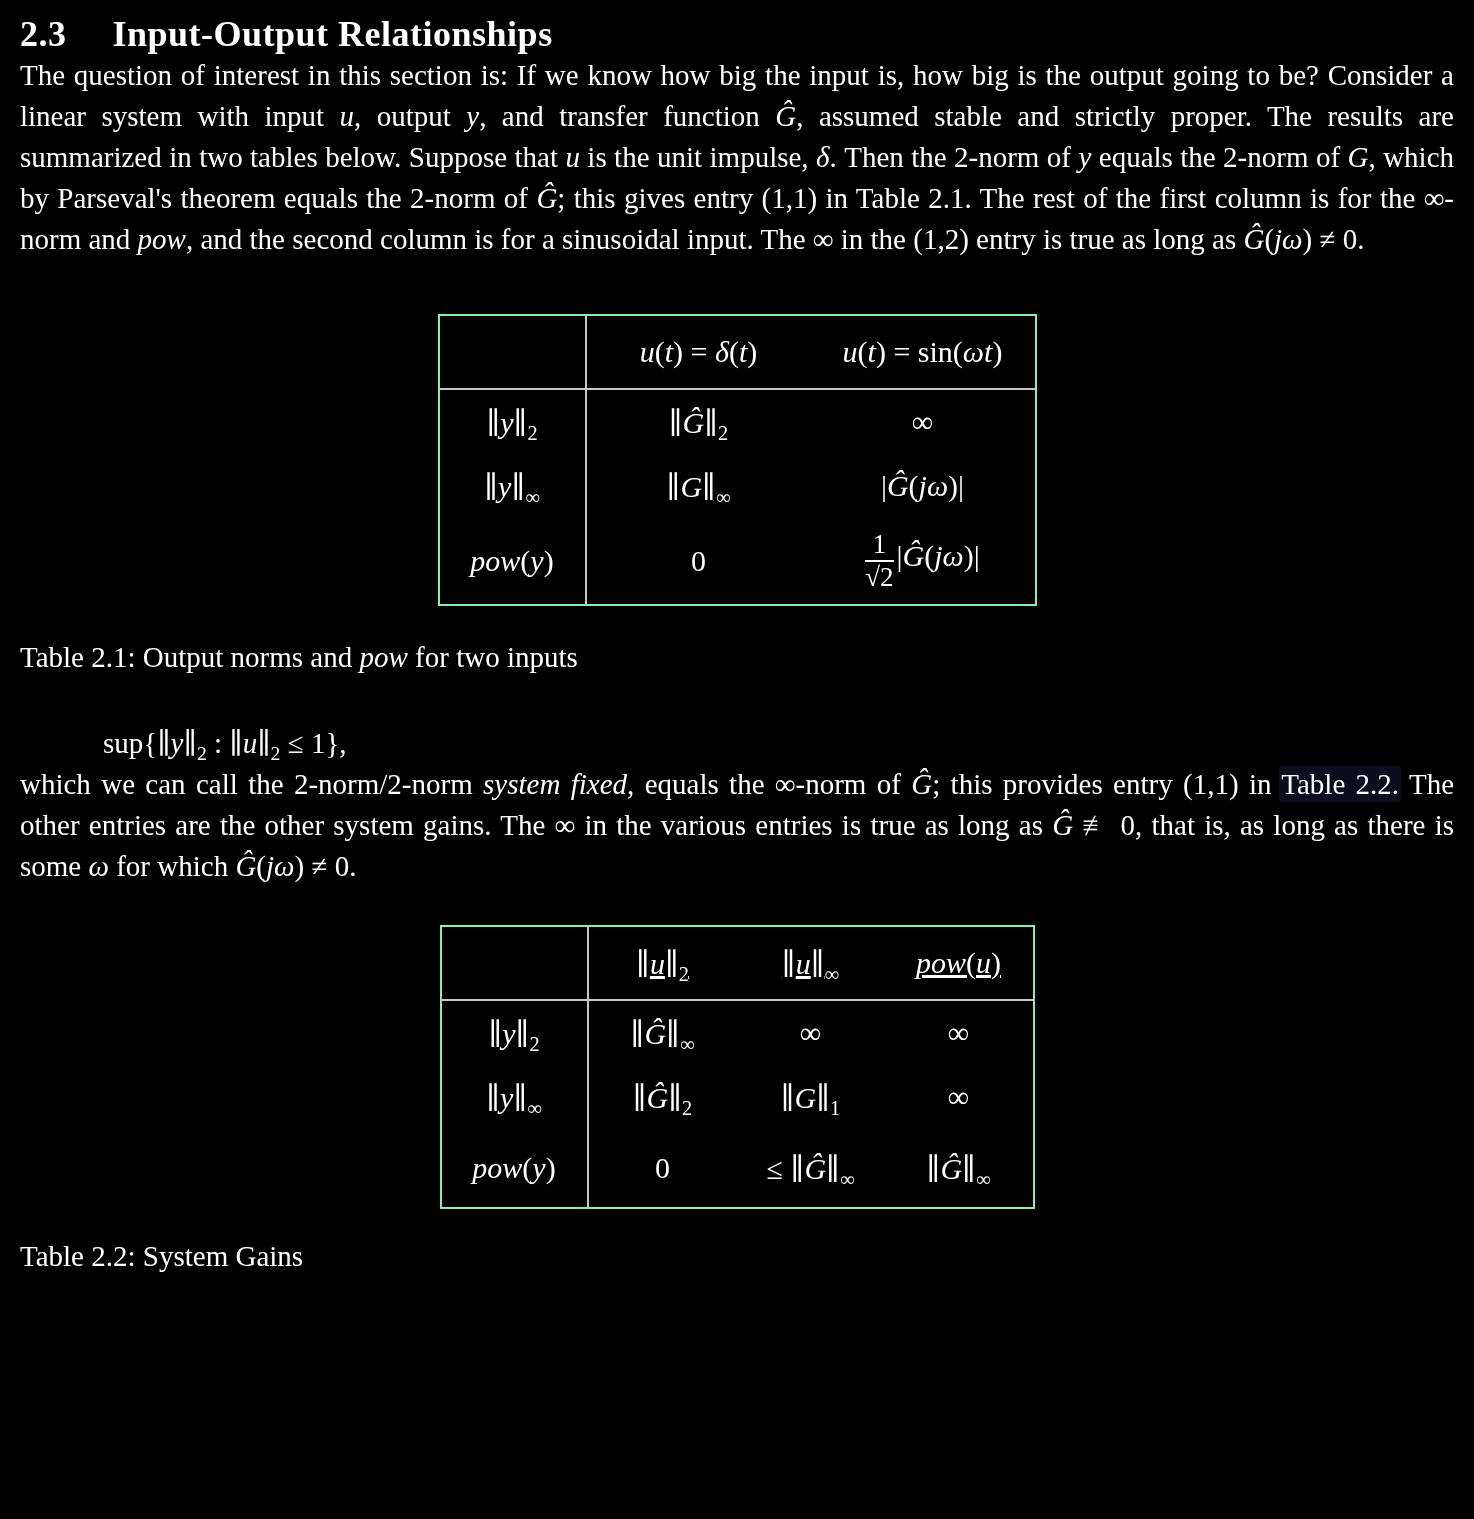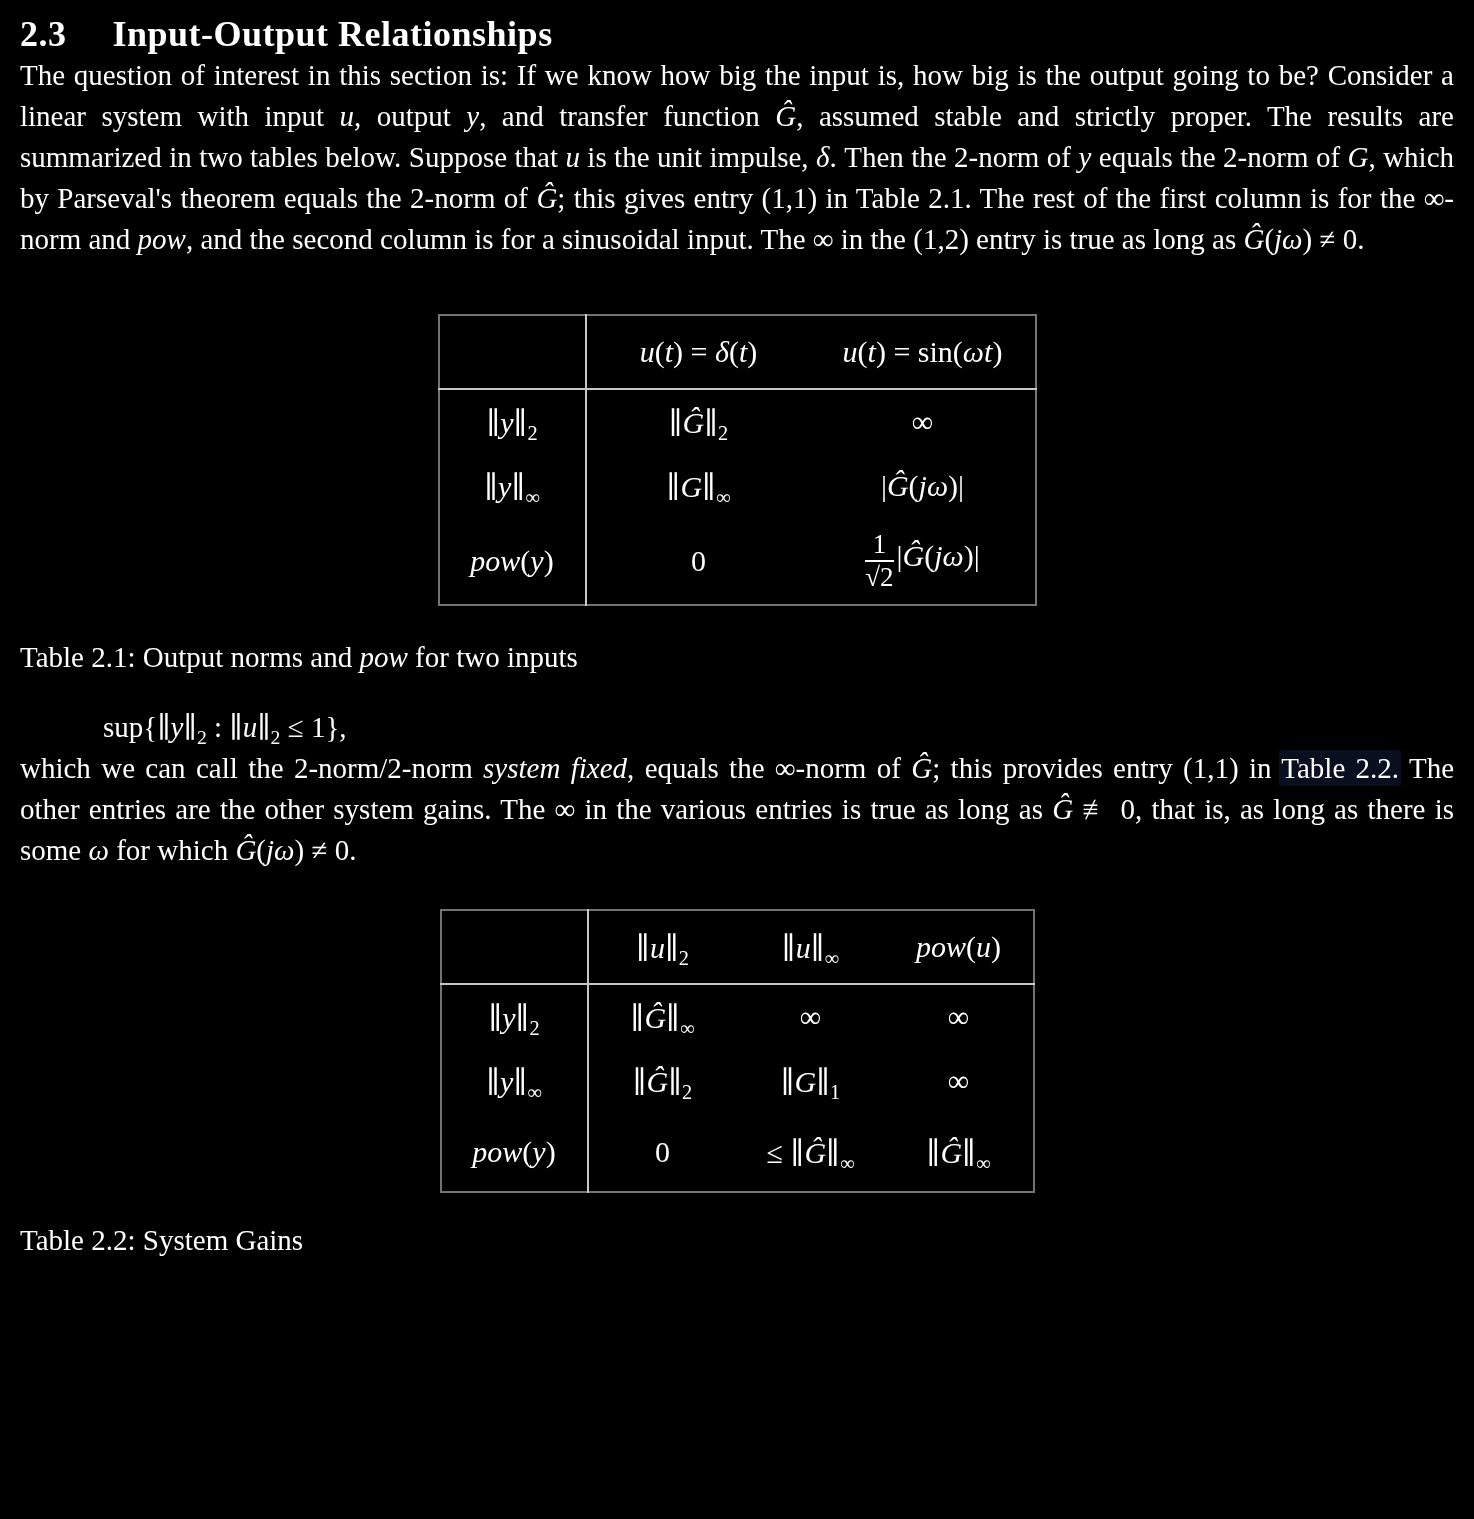--- a/index.html
+++ b/index.html
@@ -37,56 +37,56 @@
     line-height: 41px;
     margin: 0;
   }
   .p1 { margin-top: 37px; }
   .p2 { margin-top: 44px; text-indent: 55px; }
   .p3 { margin-top: 32px; }
   i { font-style: italic; }
   sub { font-size: 68%; line-height: 0; }
 
   .display-math {
-    margin: 32px 0 0 83px;
+    margin: 48px 0 0 83px;
     line-height: 41px;
   }
 
   .link-box {
     background: rgba(60, 95, 190, 0.16);
     box-shadow: 0 0 0 2px rgba(60, 95, 190, 0.16);
     border-radius: 1px;
   }
 
   
   .table-block { margin-top: 54px; }
   .table-block.second { margin-top: 38px; }
   table.math-table {
     border-collapse: collapse;
     margin: 0 auto;
-    border: 2px solid #737373;
+    border: 2px solid #86efac;
     font-size: 30px;
   }
   table.math-table th, table.math-table td {
     font-weight: normal;
     text-align: center;
     padding: 0 14px;
   }
   table.math-table th { height: 72px; }
   table.math-table td { height: 64px; }
   td.row-label, th.corner {
     border-right: 2px solid #c7c7c7;
     text-align: left;
     padding-left: 16px;
   }
   tr.header-row th { border-bottom: 2px solid #c7c7c7; }
   .t1 .corner   { width: 117px; }
   .t1 .data-col { width: 196px; }
   .t2 .corner   { width: 117px; }
-  .t2 .data-col { width: 120px; }
+  .t2 .data-col { width: 120px; text-decoration: underline; }
 
   
   .frac {
     display: inline-block;
     vertical-align: -0.75em;
     text-align: center;
     font-size: 27px;
     margin-right: 3px;
   }
   .frac .fnum {

